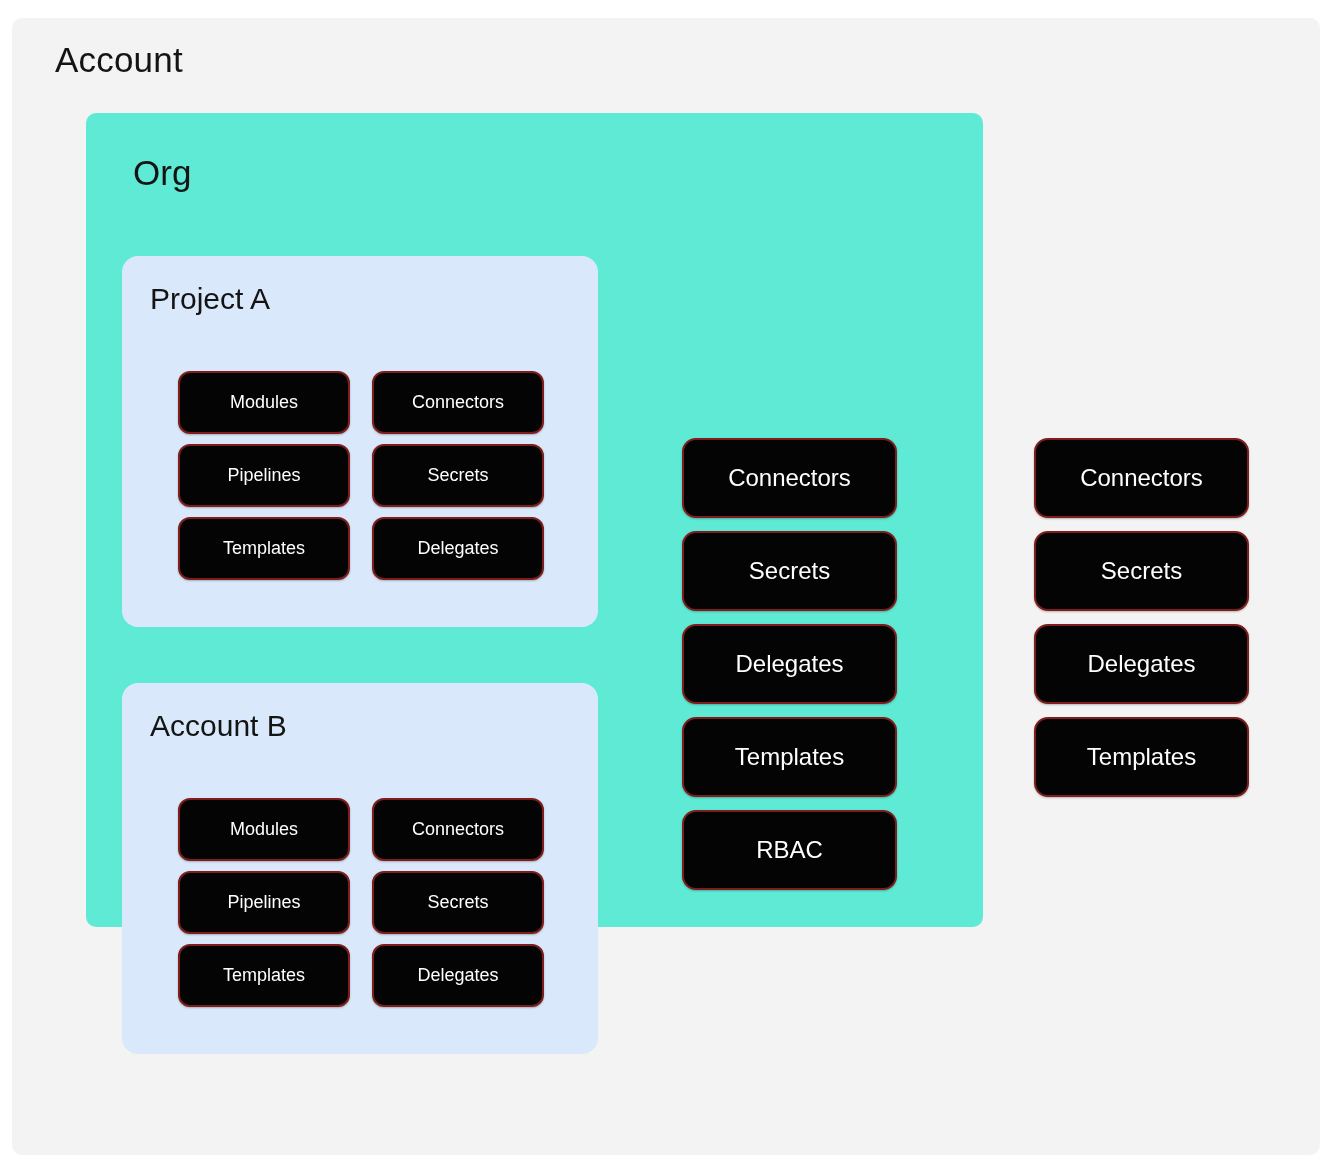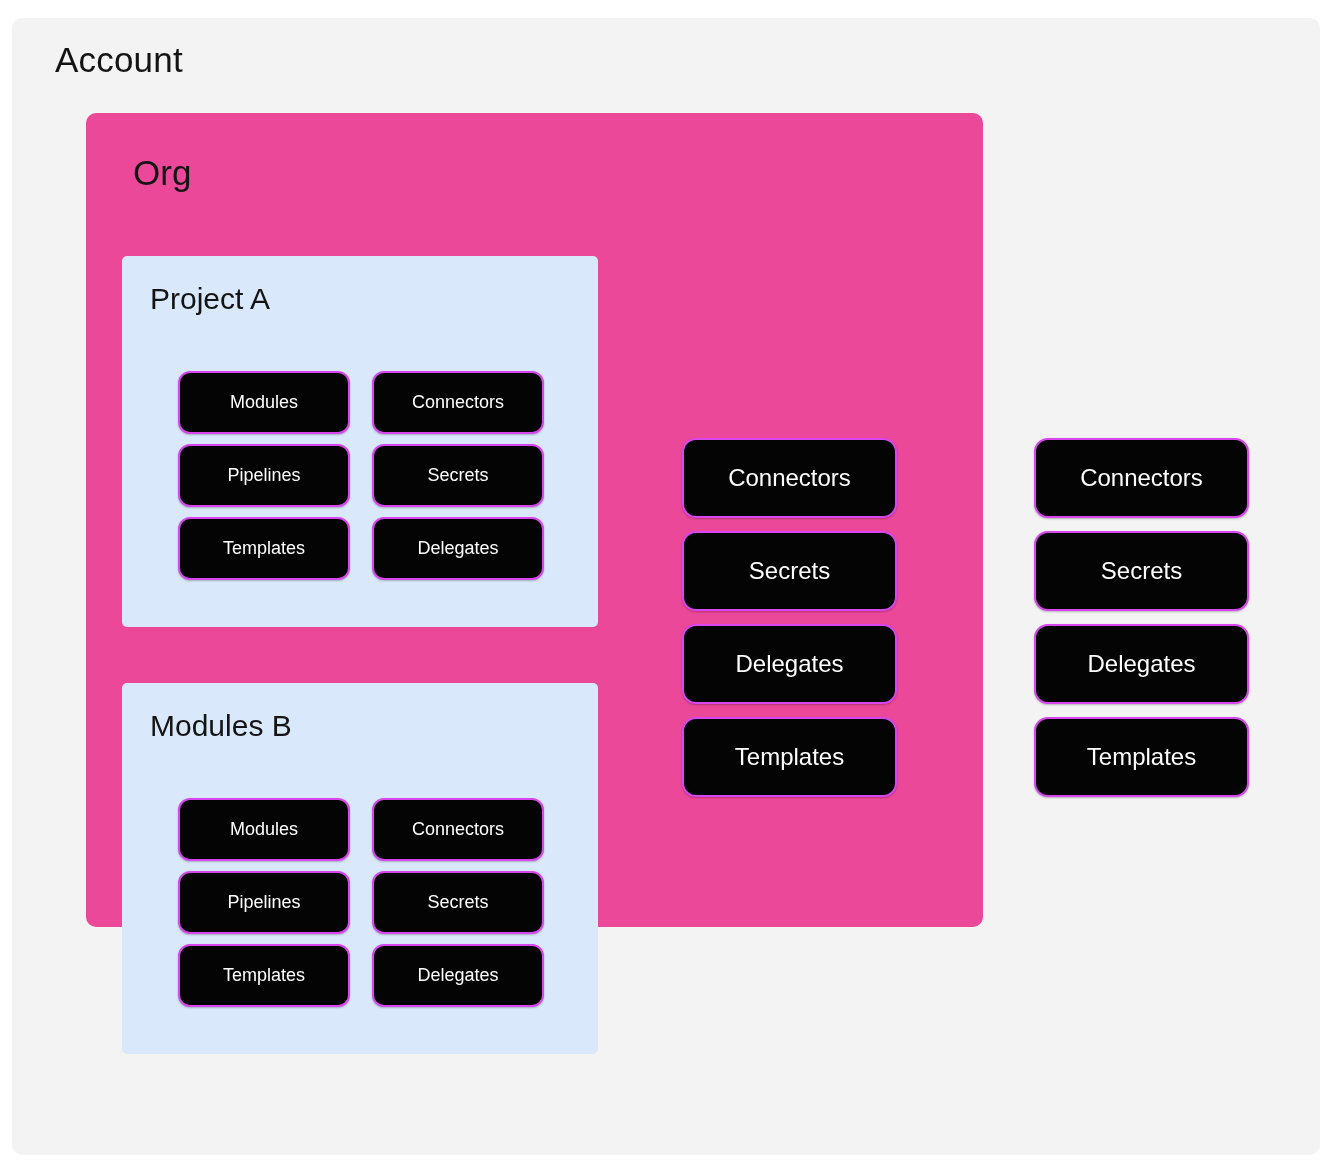--- a/index.html
+++ b/index.html
@@ -27,55 +27,55 @@
     position: absolute;
     left: 43px; top: 22px;
     font-size: 35px;
     font-weight: 500;
     letter-spacing: 0.2px;
     text-align: right;
   }
   .org-box {
     left: 74px; top: 95px;
     width: 897px; height: 814px;
-    background: #ec4899;
+    background: #5eead4;
     border-radius: 10px;
   }
   .org-title {
     position: absolute;
     left: 47px; top: 40px;
     font-size: 35px;
     font-weight: 500;
   }
   .project-box {
     left: 36px;
     width: 476px; height: 371px;
     background: #d9e9fb;
-    border-radius: 5px;
+    border-radius: 16px;
   }
   .project-a { top: 143px; }
   .project-b { top: 570px; }
   .project-title {
     position: absolute;
     left: 28px; top: 26px;
     font-size: 30px;
     font-weight: 500;
   }
   .project-grid {
     position: absolute;
     left: 56px; top: 115px;
     display: grid;
     grid-template-columns: 172px 172px;
     grid-auto-rows: 63px;
     column-gap: 22px;
     row-gap: 10px;
   }
   .pill {
     background: #040404;
-    border: 2px solid #d946ef;
+    border: 2px solid #7f1d1d;
     border-radius: 12px;
     color: #ffffff;
     display: flex;
     align-items: center;
     justify-content: center;
     box-sizing: border-box;
     box-shadow: 0 1px 2px rgba(0,0,0,0.25);
   }
   .pill-sm { font-size: 18px; }
   .pill-md {
@@ -110,36 +110,37 @@
           <div class="pill pill-sm">Modules</div>
           <div class="pill pill-sm">Connectors</div>
           <div class="pill pill-sm">Pipelines</div>
           <div class="pill pill-sm">Secrets</div>
           <div class="pill pill-sm">Templates</div>
           <div class="pill pill-sm">Delegates</div>
         </div>
       </div>
 
       <div class="box project-box project-b">
-        <div class="project-title">Modules B</div>
+        <div class="project-title">Account B</div>
         <div class="project-grid">
           <div class="pill pill-sm">Modules</div>
           <div class="pill pill-sm">Connectors</div>
           <div class="pill pill-sm">Pipelines</div>
           <div class="pill pill-sm">Secrets</div>
           <div class="pill pill-sm">Templates</div>
           <div class="pill pill-sm">Delegates</div>
         </div>
       </div>
 
       <div class="pill-column org-pills">
         <div class="pill pill-md">Connectors</div>
         <div class="pill pill-md">Secrets</div>
         <div class="pill pill-md">Delegates</div>
         <div class="pill pill-md">Templates</div>
+        <div class="pill pill-md">RBAC</div>
       </div>
     </div>
 
     <div class="pill-column account-pills">
       <div class="pill pill-md">Connectors</div>
       <div class="pill pill-md">Secrets</div>
       <div class="pill pill-md">Delegates</div>
       <div class="pill pill-md">Templates</div>
     </div>
   </div>

